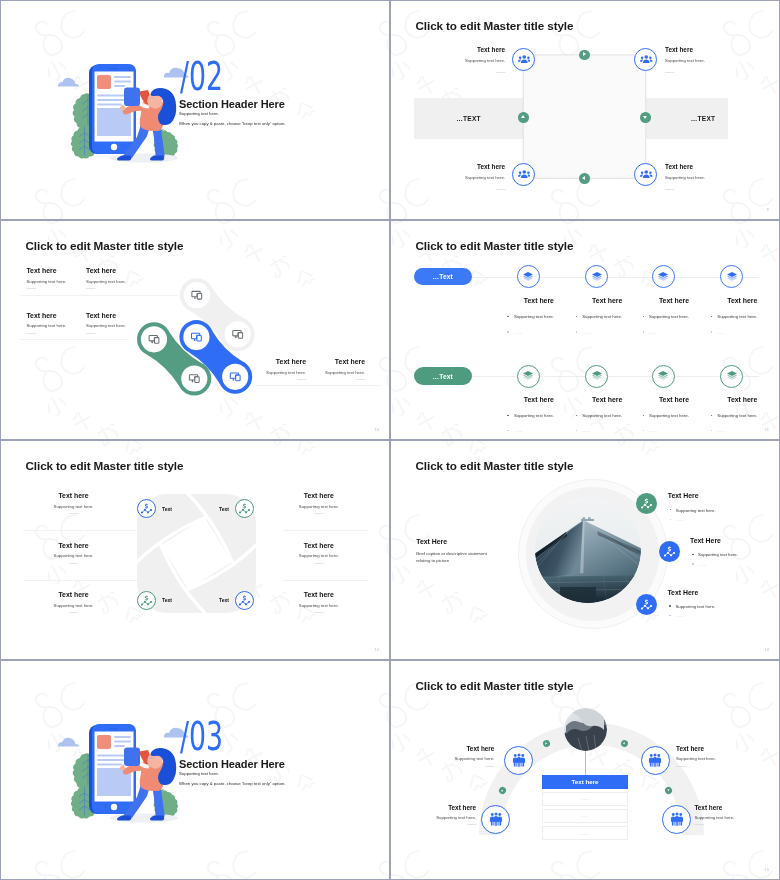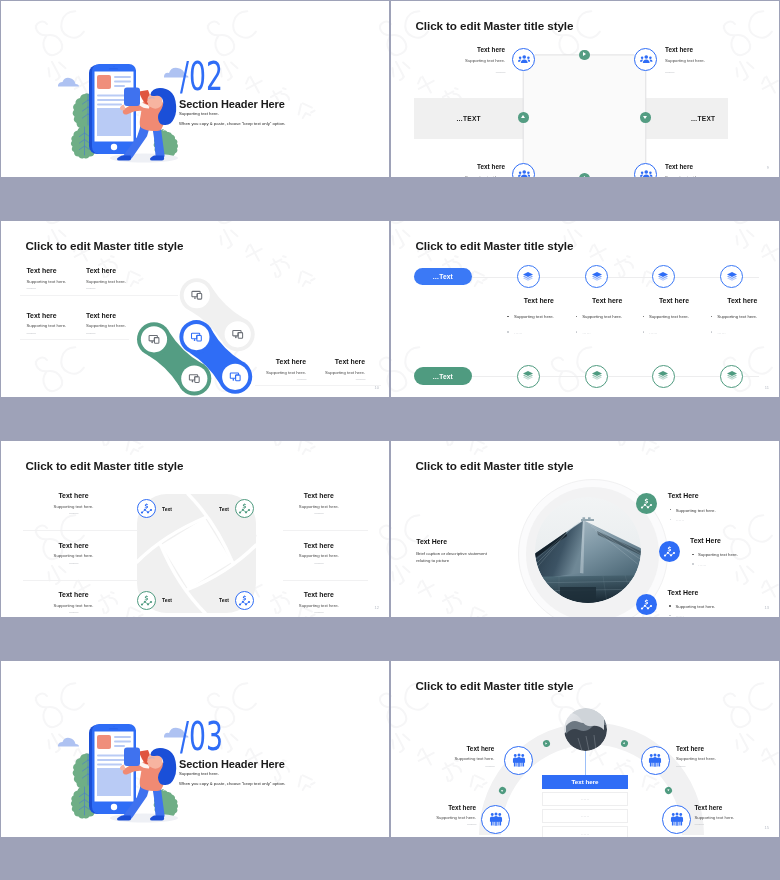--- a/index.html
+++ b/index.html
@@ -1,20 +1,20 @@
 <!DOCTYPE html>
 <html><head>
 <meta charset="utf-8">
 <title>Slide Deck Preview</title>
 <style>
   html,body{margin:0;padding:0;}
   body{width:780px;height:880px;background:#9ea2b8;font-family:"Liberation Sans",sans-serif;overflow:hidden;}
   .grid{display:grid;grid-template-columns:388px 388px;grid-template-rows:218px 218px 218px 218px;
         column-gap:2px;row-gap:2px;width:778px;height:878px;margin:1px 0 0 1px;}
-  .slide{position:relative;background:#fff;overflow:hidden;width:388px;height:176px;}
+  .slide{position:relative;background:#fff;overflow:hidden;width:388px;height:218px;}
   .slide *{box-sizing:border-box;}
 
   
   .wmlayer{position:absolute;left:0;top:0;z-index:0;pointer-events:none;}
 
   
   .mtitle{position:absolute;font-weight:bold;color:#1a1a1a;letter-spacing:-0.1px;}
   .pno{position:absolute;font-size:4px;color:#b7bcc5;}
 
   .th{font-weight:bold;color:#111;font-size:7px;}

